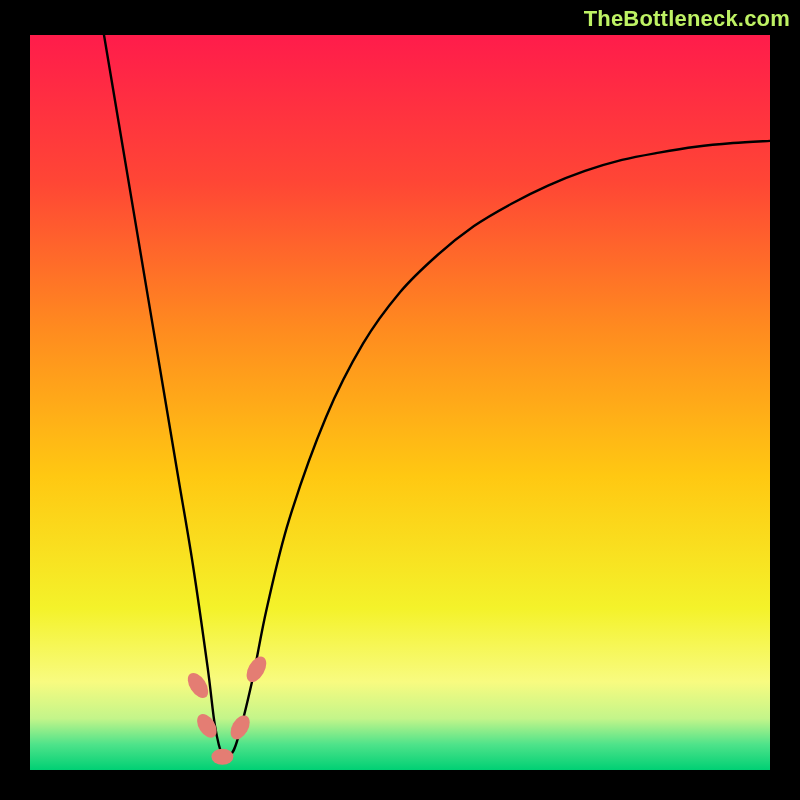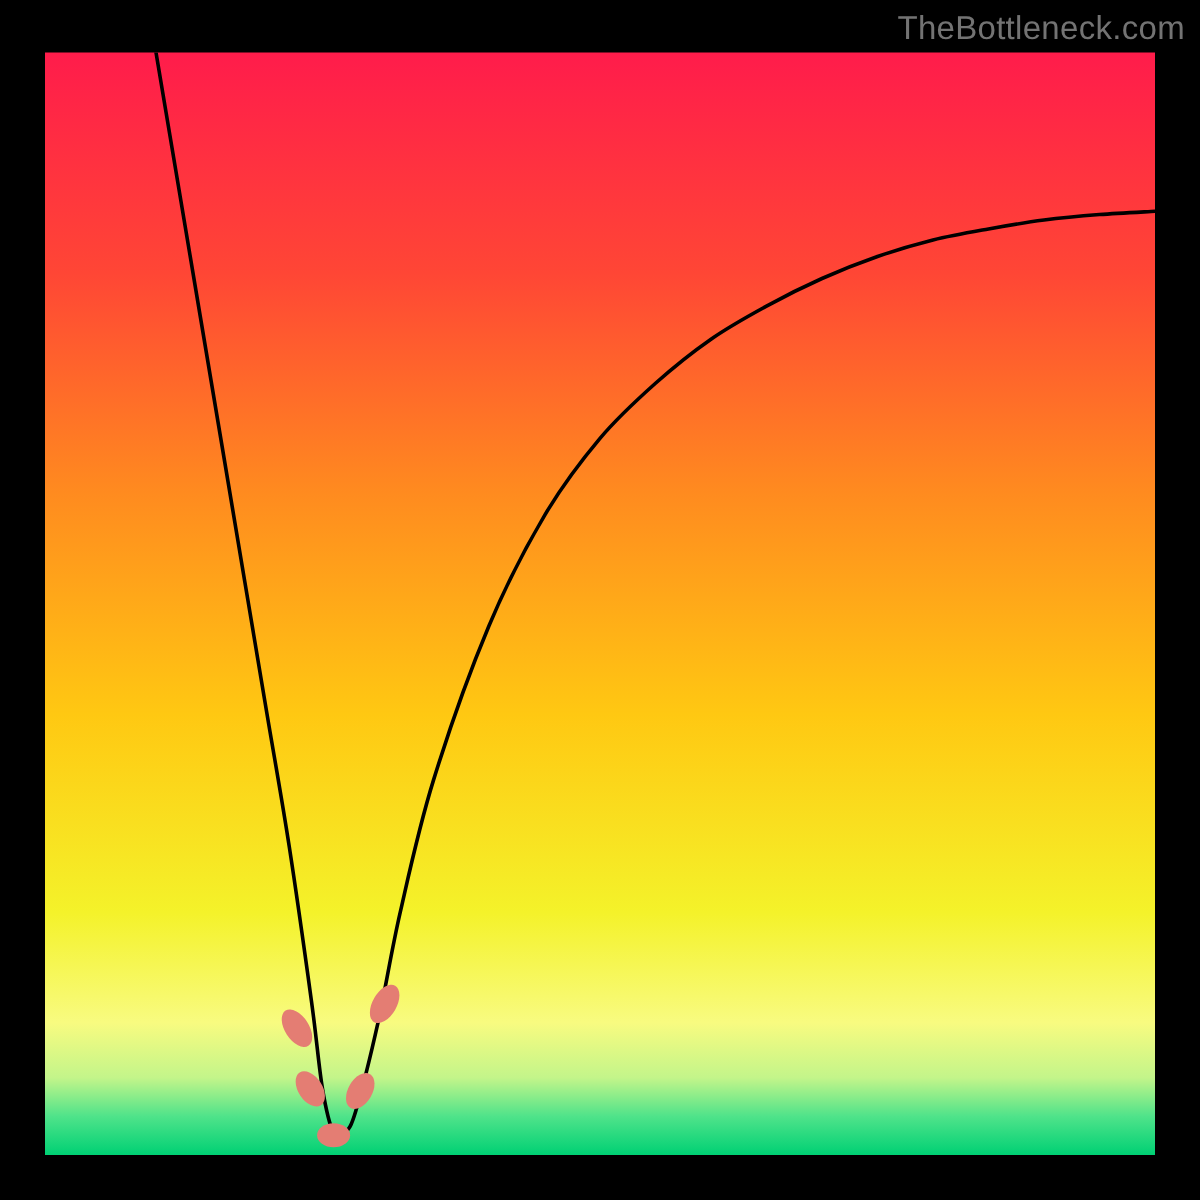--- a/index.html
+++ b/index.html
@@ -19,24 +19,24 @@
   svg {
     display: block;
     position: absolute;
     top: 0;
     left: 0;
   }
   .watermark {
     position: absolute;
     top: 6px;
     right: 10px;
-    color: #737373;
+    color: #bef264;
     font-size: 22px;
     letter-spacing: 0.2px;
-    font-weight: 400;
+    font-weight: 700;
     user-select: none;
   }
 </style>
 </head>
 <body>
 
 <div class="canvas-wrap">
   <svg id="chart-svg" width="800" height="800" viewBox="0 0 800 800">
     <defs>
       <linearGradient id="bg-grad" x1="0" y1="0" x2="0" y2="1">

